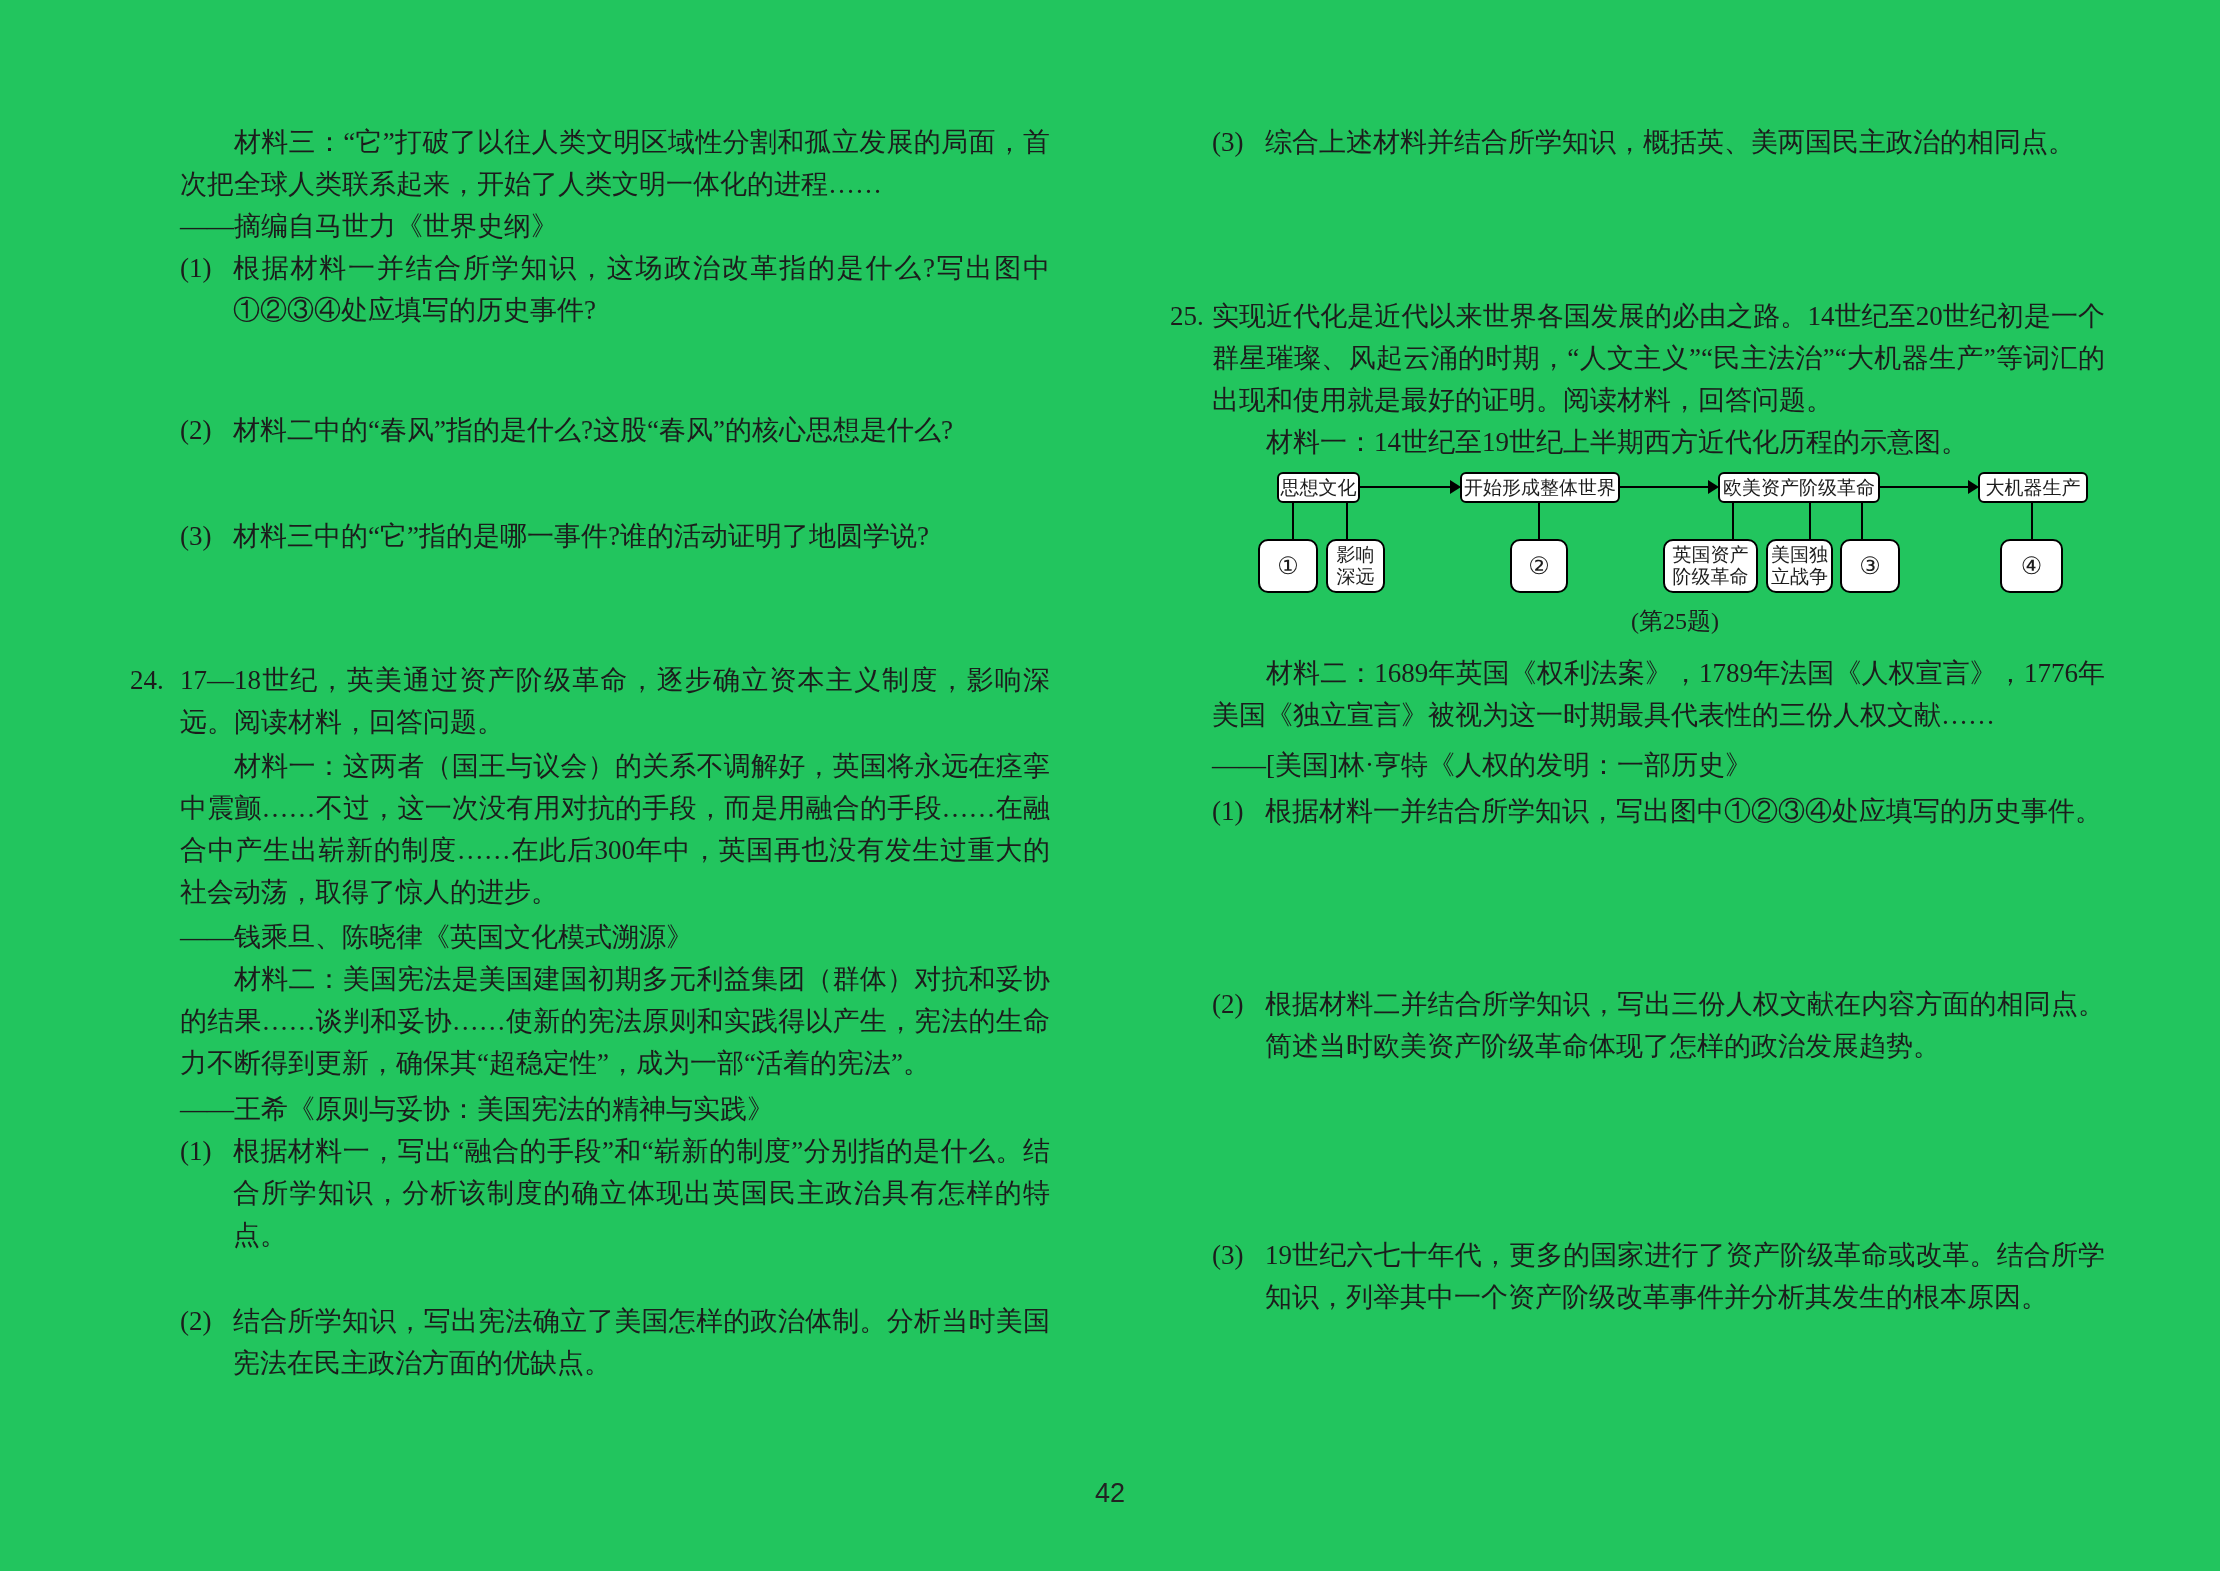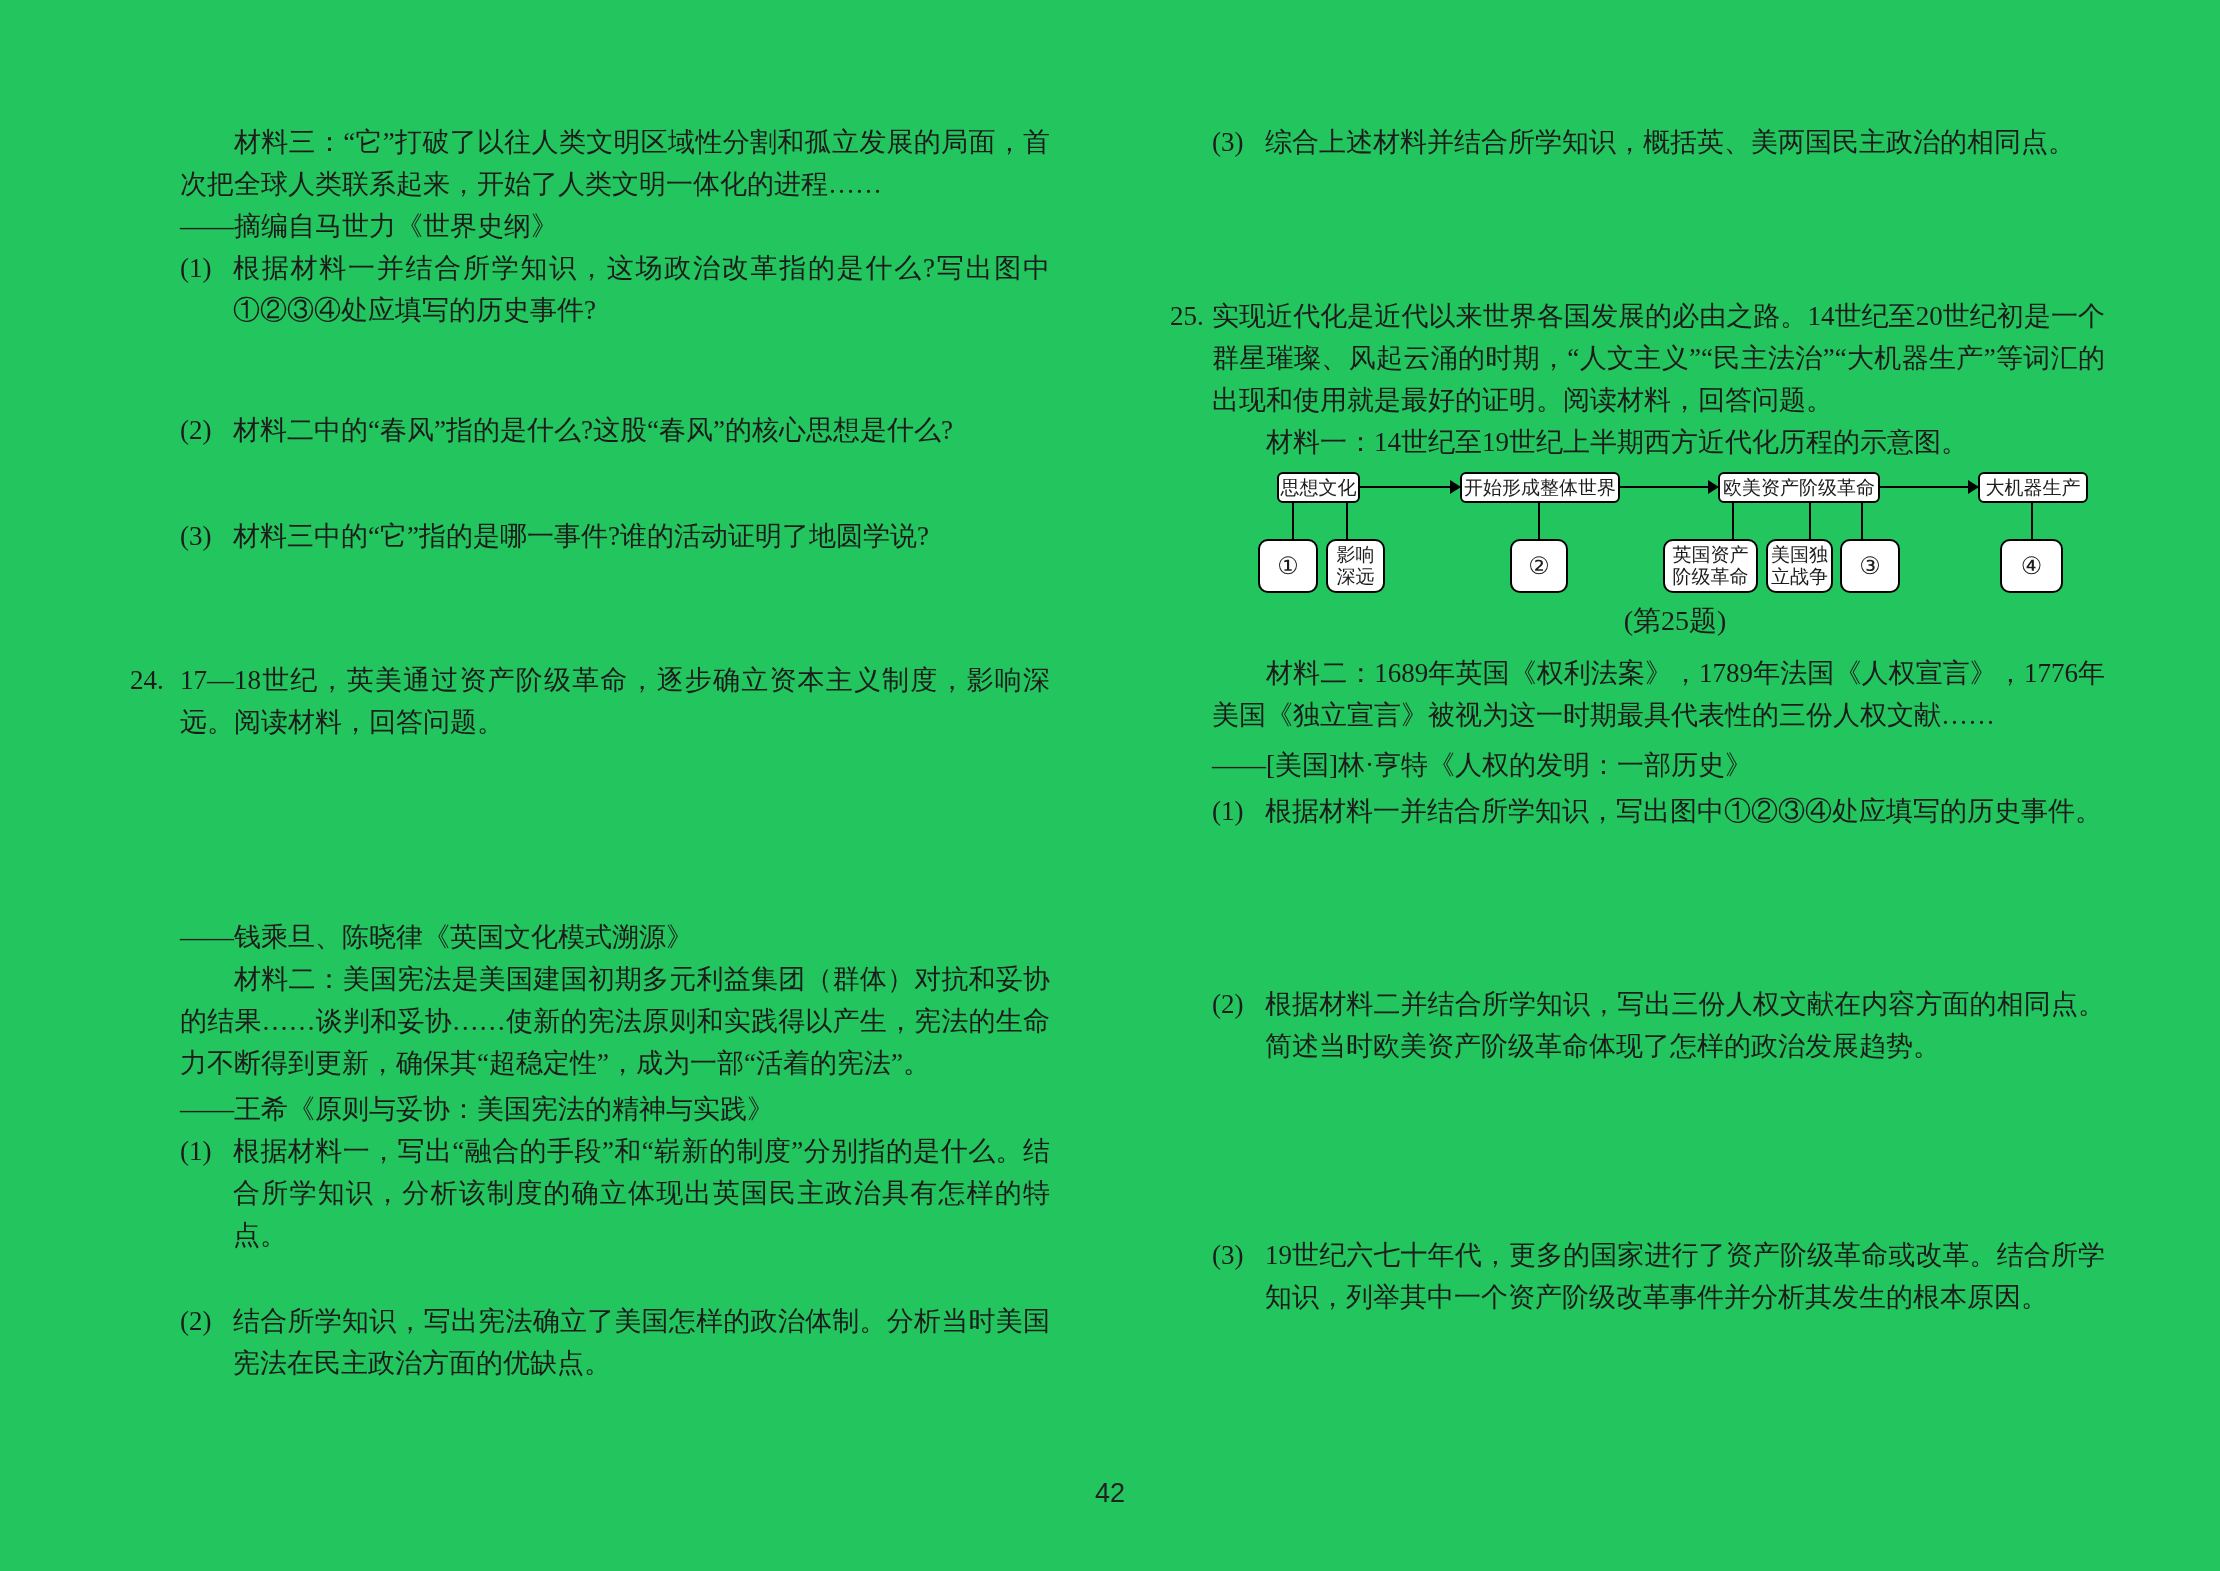--- a/index.html
+++ b/index.html
@@ -36,21 +36,21 @@
   .fbox {
     position:absolute; box-sizing:border-box; background:#fff;
     border:2px solid #000; display:flex; align-items:center; justify-content:center;
     font-size:19px; line-height:22px; text-align:center;
   }
   .fbox.top { top:4px; height:31px; border-radius:6px; white-space:nowrap; padding:0 4px; }
   .fbox.bot { top:71px; height:54px; border-radius:10px; padding:0 2px; }
   .fbox.circ { font-size:24px; }
   .diagram-caption {
     position:absolute; left:85px; top:607px; width:840px; margin:0;
-    text-align:center; font-size:28px; line-height:28px;
+    text-align:center; font-size:24px; line-height:28px;
   }
 
   .footer {
     position:absolute; left:0; top:1478px; width:100%; text-align:center;
     font-family:"Liberation Sans","DejaVu Sans",sans-serif; font-size:27px; color:#222;
   }
 </style>
 </head>
 <body>
 
@@ -75,20 +75,21 @@
     <div class="blk subq" style="top:515px">
       <span class="qnum">(3)</span>
       <span class="qtext">材料三中的“它”指的是哪一事件?谁的活动证明了地圆学说?</span>
     </div>
 
     <div class="blk qhead" style="top:659px">
       <span class="qnum">24.</span>
       <span class="qtext">17—18世纪，英美通过资产阶级革命，逐步确立资本主义制度，影响深远。阅读材料，回答问题。</span>
     </div>
 
+    <p class="blk para" style="top:745px">材料一：这两者（国王与议会）的关系不调解好，英国将永远在痉挛中震颤……不过，这一次没有用对抗的手段，而是用融合的手段……在融合中产生出崭新的制度……在此后300年中，英国再也没有发生过重大的社会动荡，取得了惊人的进步。</p>
 
     <p class="blk src" style="top:916px">——钱乘旦、陈晓律《英国文化模式溯源》</p>
 
     <p class="blk para" style="top:958px">材料二：美国宪法是美国建国初期多元利益集团（群体）对抗和妥协的结果……谈判和妥协……使新的宪法原则和实践得以产生，宪法的生命力不断得到更新，确保其“超稳定性”，成为一部“活着的宪法”。</p>
 
     <p class="blk src" style="top:1088px">——王希《原则与妥协：美国宪法的精神与实践》</p>
 
     <div class="blk subq" style="top:1130px">
       <span class="qnum">(1)</span>
       <span class="qtext">根据材料一，写出“融合的手段”和“崭新的制度”分别指的是什么。结合所学知识，分析该制度的确立体现出英国民主政治具有怎样的特点。</span>

